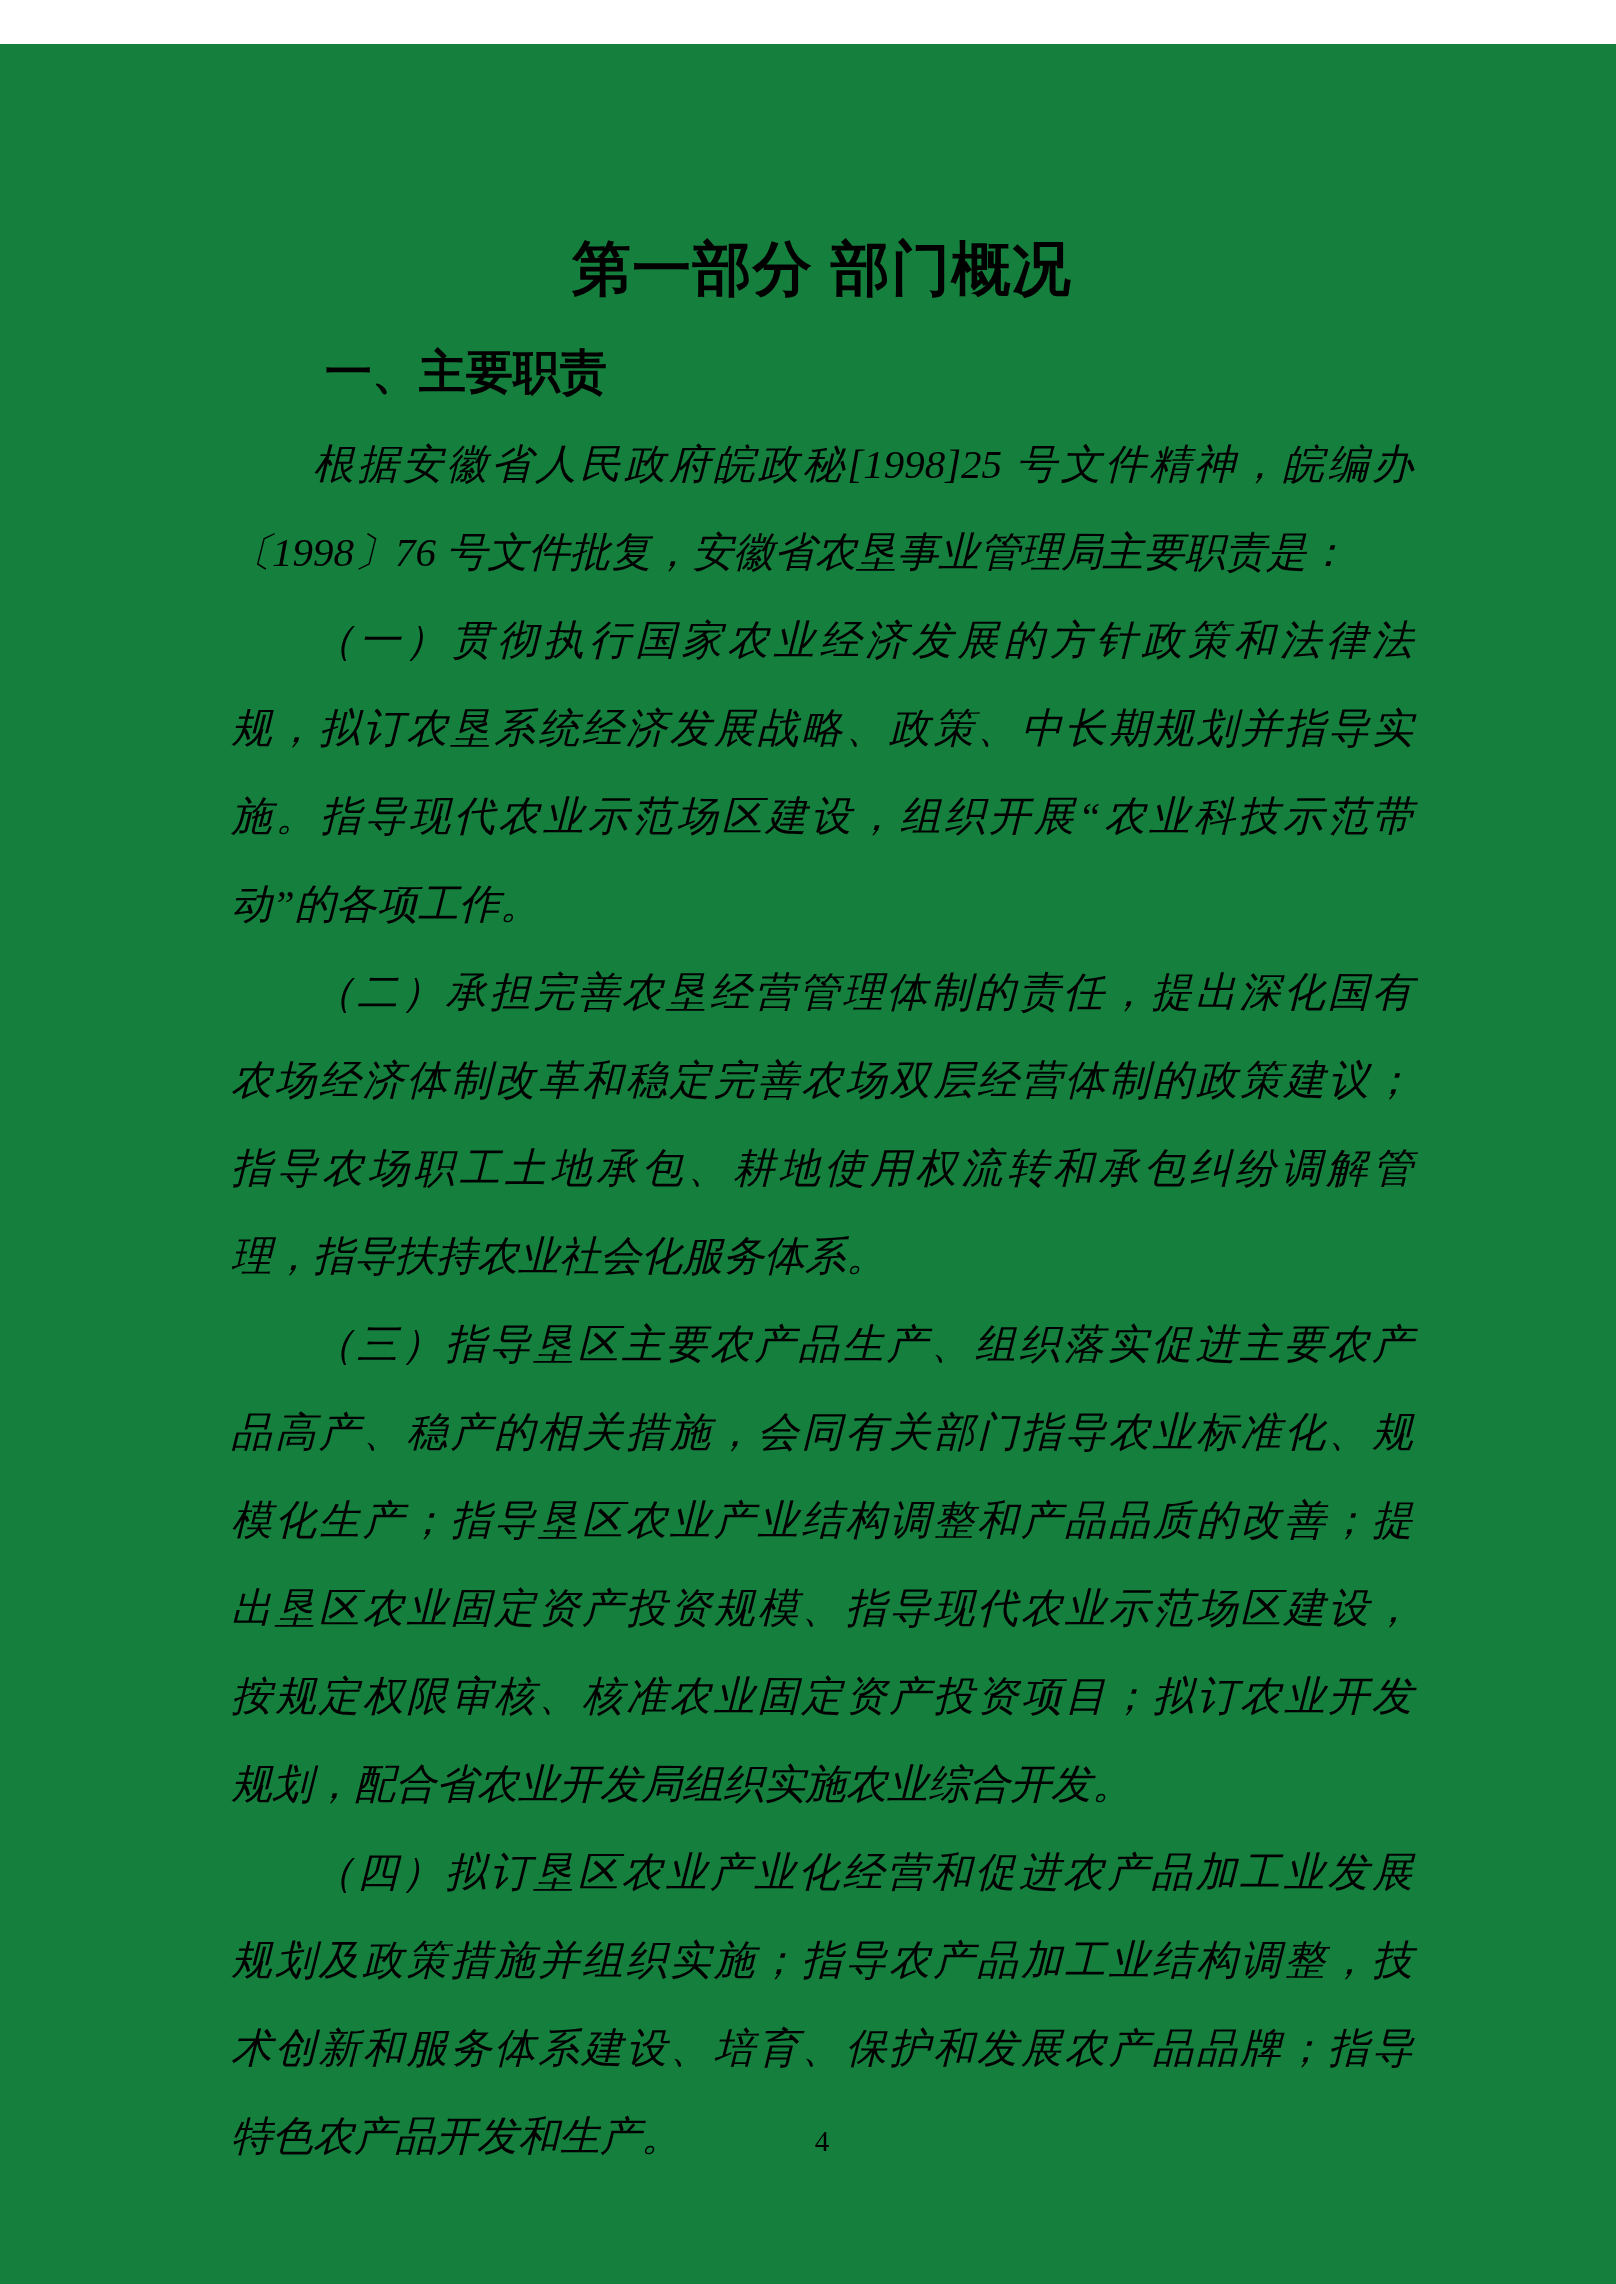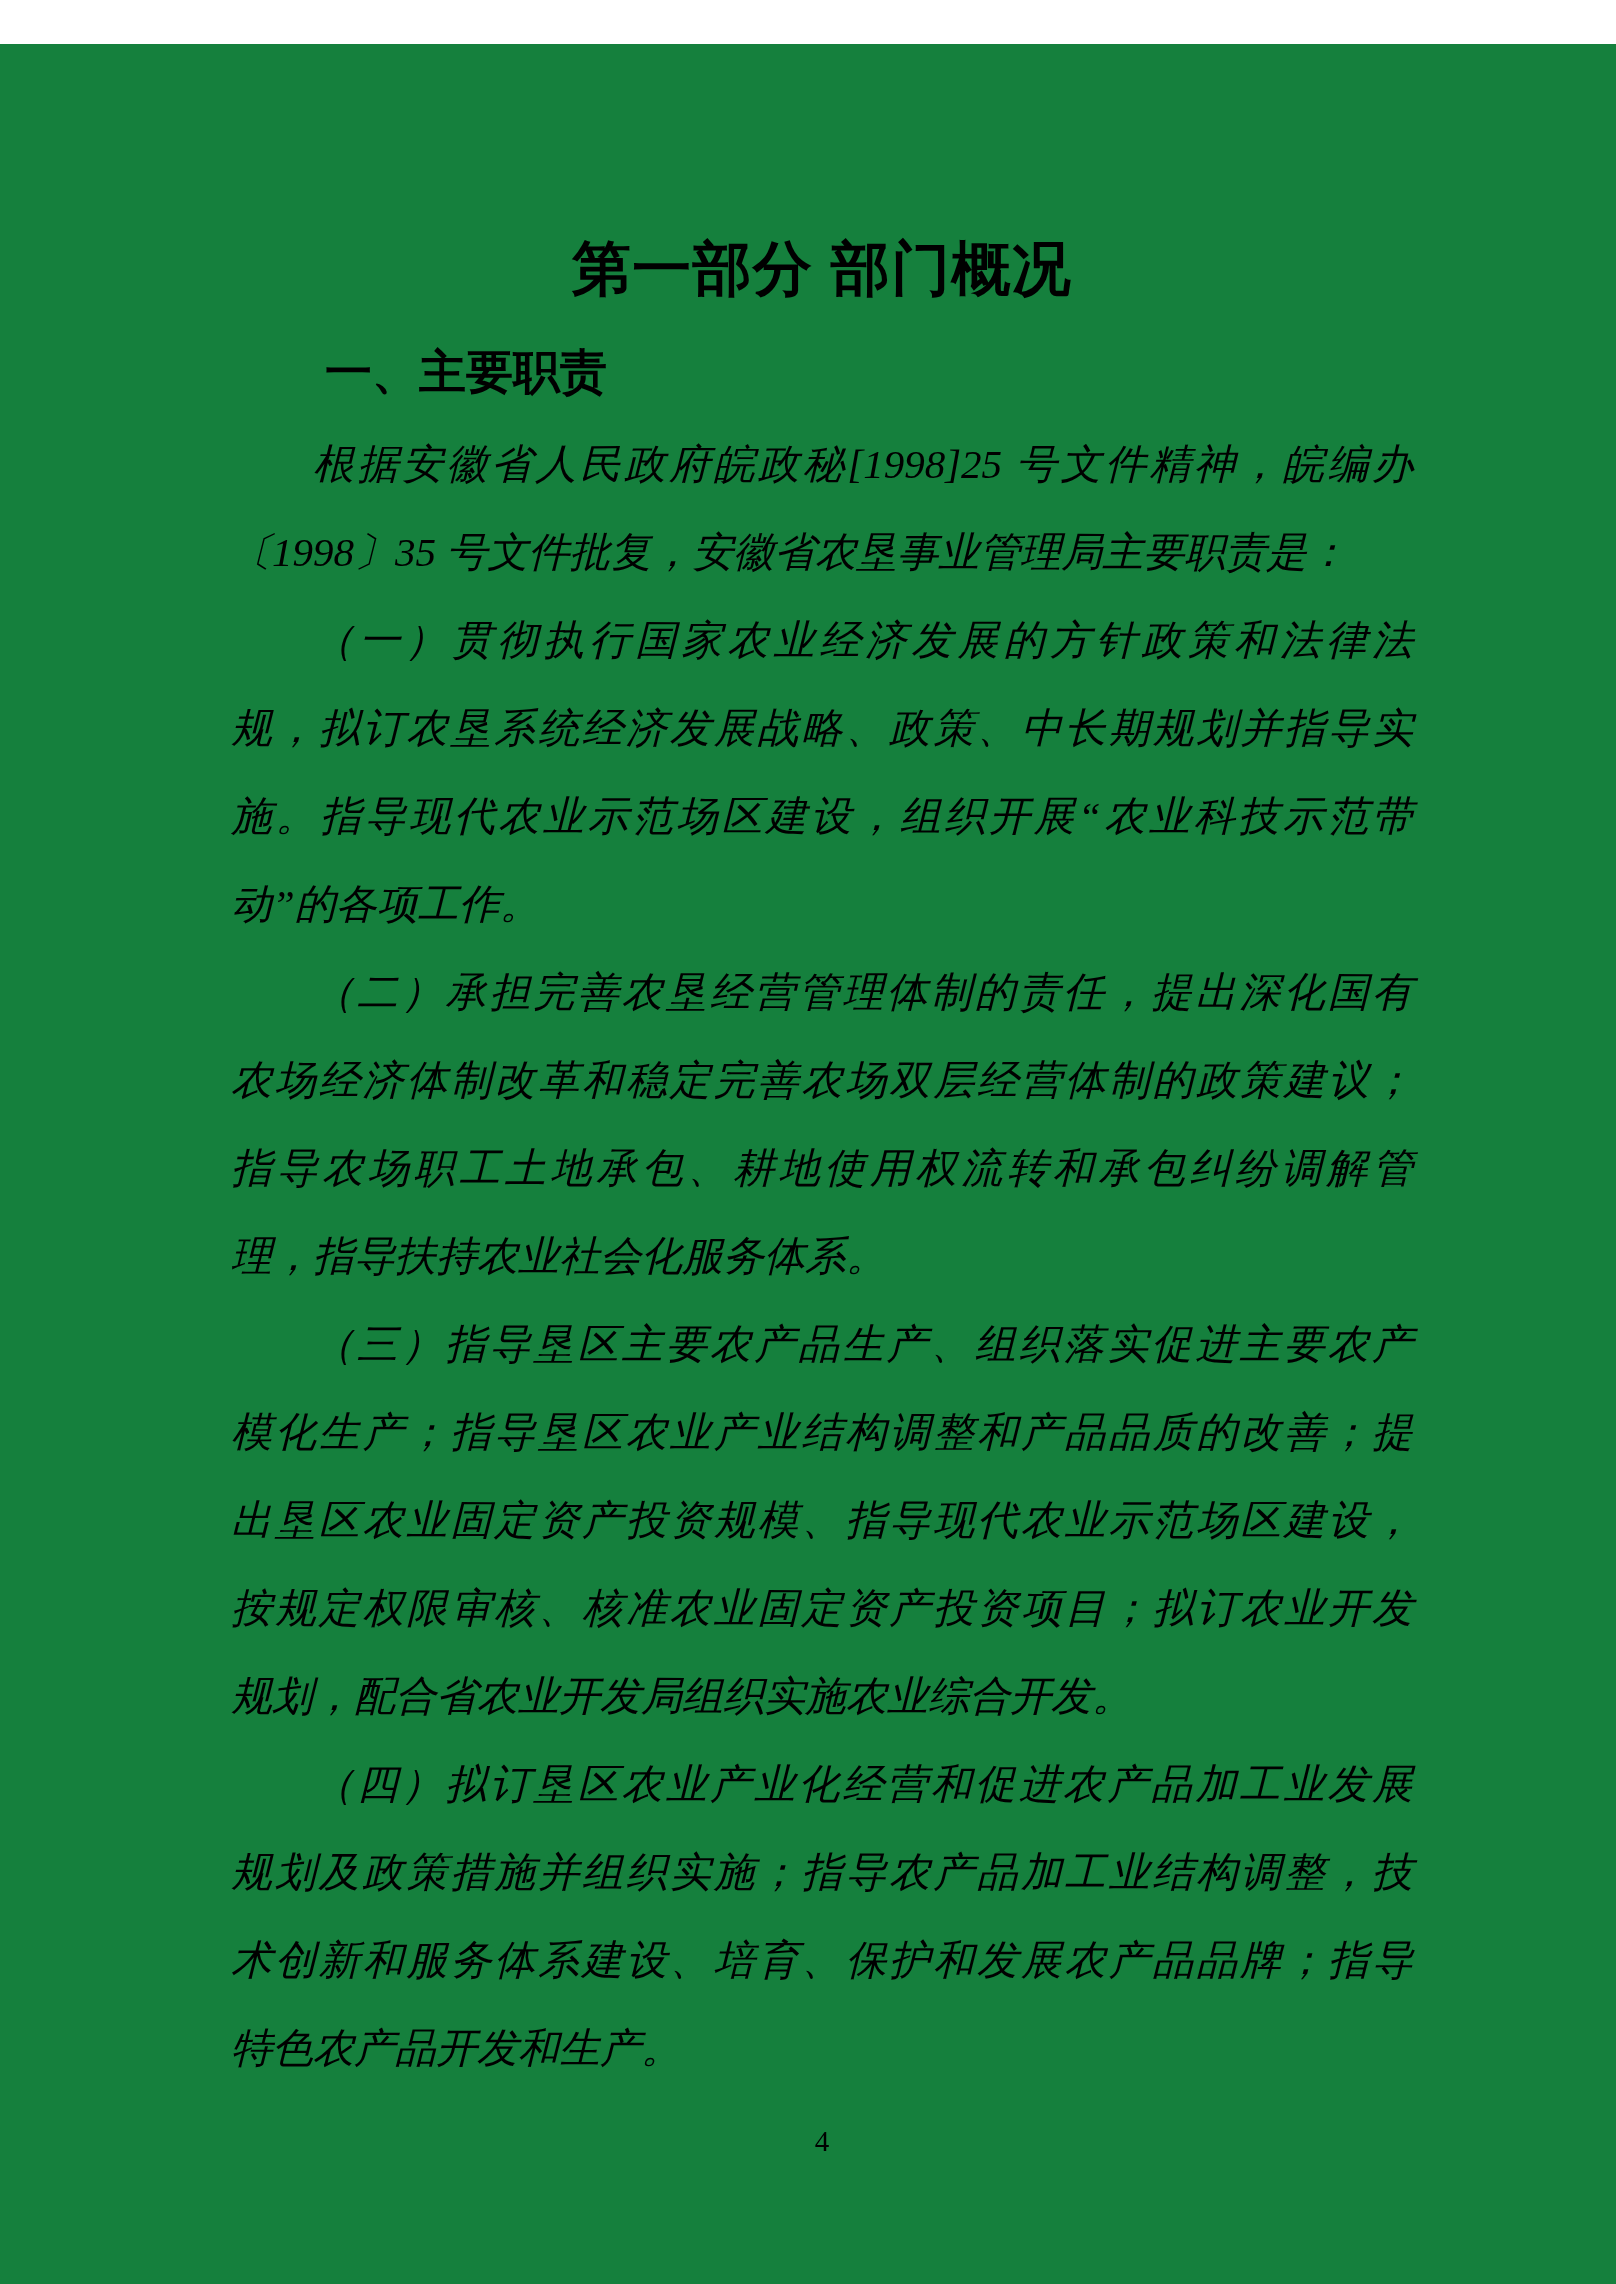--- a/index.html
+++ b/index.html
@@ -78,36 +78,37 @@
 </head>
 <body>
 
 <div class="page">
   <div class="content">
     <h1 class="doc-title">第一部分 部门概况</h1>
     <h2 class="section-heading">一、主要职责</h2>
     <div class="paragraphs" id="paragraphs">
         <div class="para">
           <div class="line first">根据安徽省人民政府皖政秘[1998]25 号文件精神，皖编办</div>
-          <div class="line last">〔1998〕35 号文件批复，安徽省农垦事业管理局主要职责是：</div>
+          <div class="line last">〔1998〕76 号文件批复，安徽省农垦事业管理局主要职责是：</div>
         </div>
         <div class="para">
           <div class="line first">（一）贯彻执行国家农业经济发展的方针政策和法律法</div>
           <div class="line">规，拟订农垦系统经济发展战略、政策、中长期规划并指导实</div>
           <div class="line">施。指导现代农业示范场区建设，组织开展“农业科技示范带</div>
           <div class="line last">动”的各项工作。</div>
         </div>
         <div class="para">
           <div class="line first">（二）承担完善农垦经营管理体制的责任，提出深化国有</div>
           <div class="line">农场经济体制改革和稳定完善农场双层经营体制的政策建议；</div>
           <div class="line">指导农场职工土地承包、耕地使用权流转和承包纠纷调解管</div>
           <div class="line last">理，指导扶持农业社会化服务体系。</div>
         </div>
         <div class="para">
           <div class="line first">（三）指导垦区主要农产品生产、组织落实促进主要农产</div>
+          <div class="line">品高产、稳产的相关措施，会同有关部门指导农业标准化、规</div>
           <div class="line">模化生产；指导垦区农业产业结构调整和产品品质的改善；提</div>
           <div class="line">出垦区农业固定资产投资规模、指导现代农业示范场区建设，</div>
           <div class="line">按规定权限审核、核准农业固定资产投资项目；拟订农业开发</div>
           <div class="line last">规划，配合省农业开发局组织实施农业综合开发。</div>
         </div>
         <div class="para">
           <div class="line first">（四）拟订垦区农业产业化经营和促进农产品加工业发展</div>
           <div class="line">规划及政策措施并组织实施；指导农产品加工业结构调整，技</div>
           <div class="line">术创新和服务体系建设、培育、保护和发展农产品品牌；指导</div>
           <div class="line last">特色农产品开发和生产。</div>

